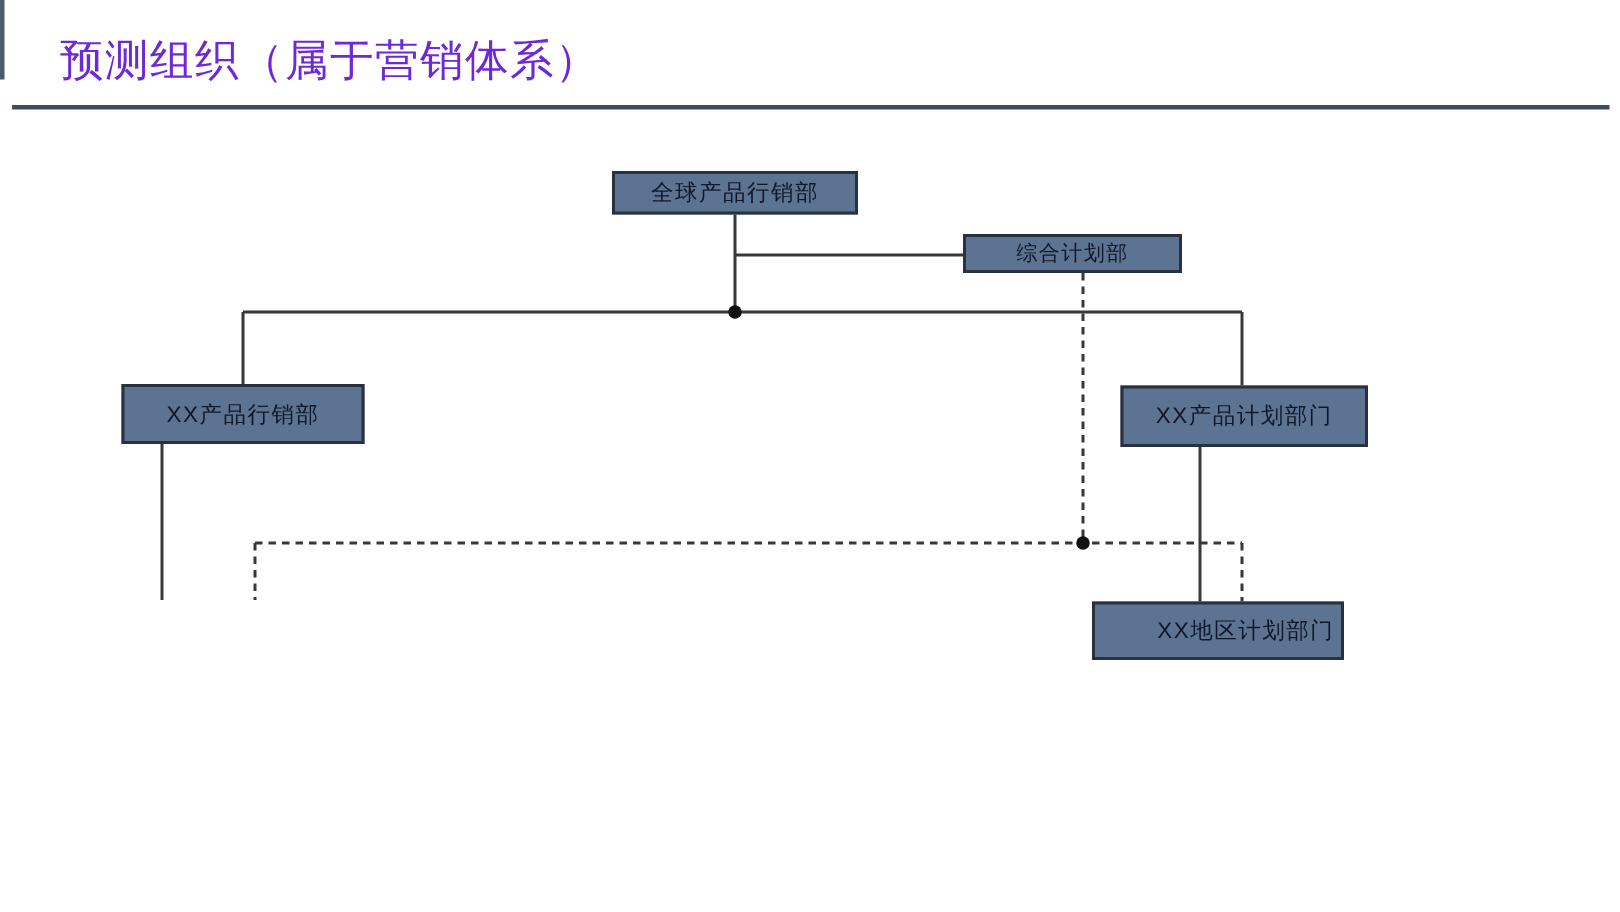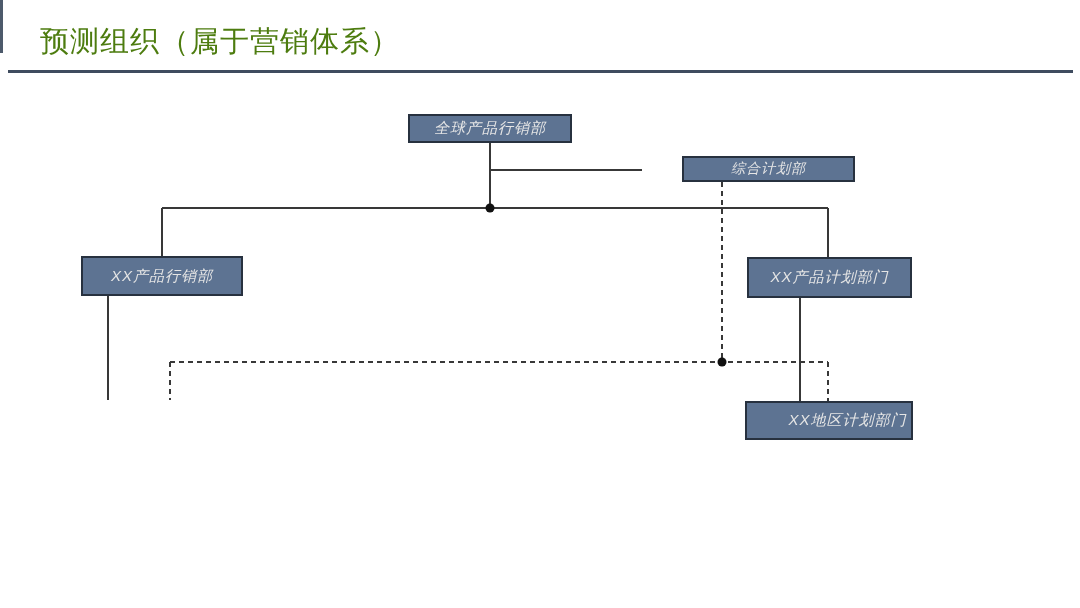--- a/index.html
+++ b/index.html
@@ -17,54 +17,53 @@
     width: 3px; height: 53px;
     background: #4d5a6b;
   }
   .slide-title {
     position: absolute;
     left: 40px; top: 25px;
     font-size: 29px;
     line-height: 33px;
     font-weight: 500;
     letter-spacing: 1px;
-    color: #4d7c0f;
+    color: #6d28d9;
     white-space: nowrap;
   }
   .title-divider {
     position: absolute;
     left: 8px; right: 7px; top: 70px;
     height: 3px;
     background: #3f4c5f;
   }
   .connector-svg {
     position: absolute;
     left: 0; top: 0;
     width: 1080px; height: 608px;
   }
   .node {
     position: absolute;
     box-sizing: border-box;
     background: #5d7392;
     border: 2px solid #27313f;
-    color: #e5e5e5;
+    color: #0f172a;
     display: flex;
     align-items: center;
     justify-content: center;
     font-size: 15px;
     letter-spacing: 1px;
     white-space: nowrap;
-    font-style: italic;
   }
   .node-global   { left: 408px; top: 114px; width: 164px; height: 29px; }
-  .node-planning { left: 642px; top: 156px; width: 173px; height: 26px; font-size: 14px; margin-left: 40px; }
+  .node-planning { left: 642px; top: 156px; width: 146px; height: 26px; font-size: 14px; }
   .node-prod-mkt { left: 81px;  top: 256px; width: 162px; height: 40px; justify-content: center; }
   .node-reg-mkt  { left: 747px; top: 257px; width: 165px; height: 41px; }
   .node-prod-pln { left: 88px;  top: 400px; width: 169px; height: 38px; }
-  .node-reg-pln  { left: 745px; top: 401px; width: 168px; height: 39px; padding-left: 37px; }
+  .node-reg-pln  { left: 728px; top: 401px; width: 168px; height: 39px; padding-left: 37px; }
   .solid-line  { stroke: #383838; stroke-width: 2; fill: none; }
   .dashed-line { stroke: #383838; stroke-width: 2; fill: none; stroke-dasharray: 5 4; }
   .junction    { fill: #111111; }
 </style>
 </head>
 <body>
 
 <div class="slide">
 
   <div class="edge-tick"></div>

